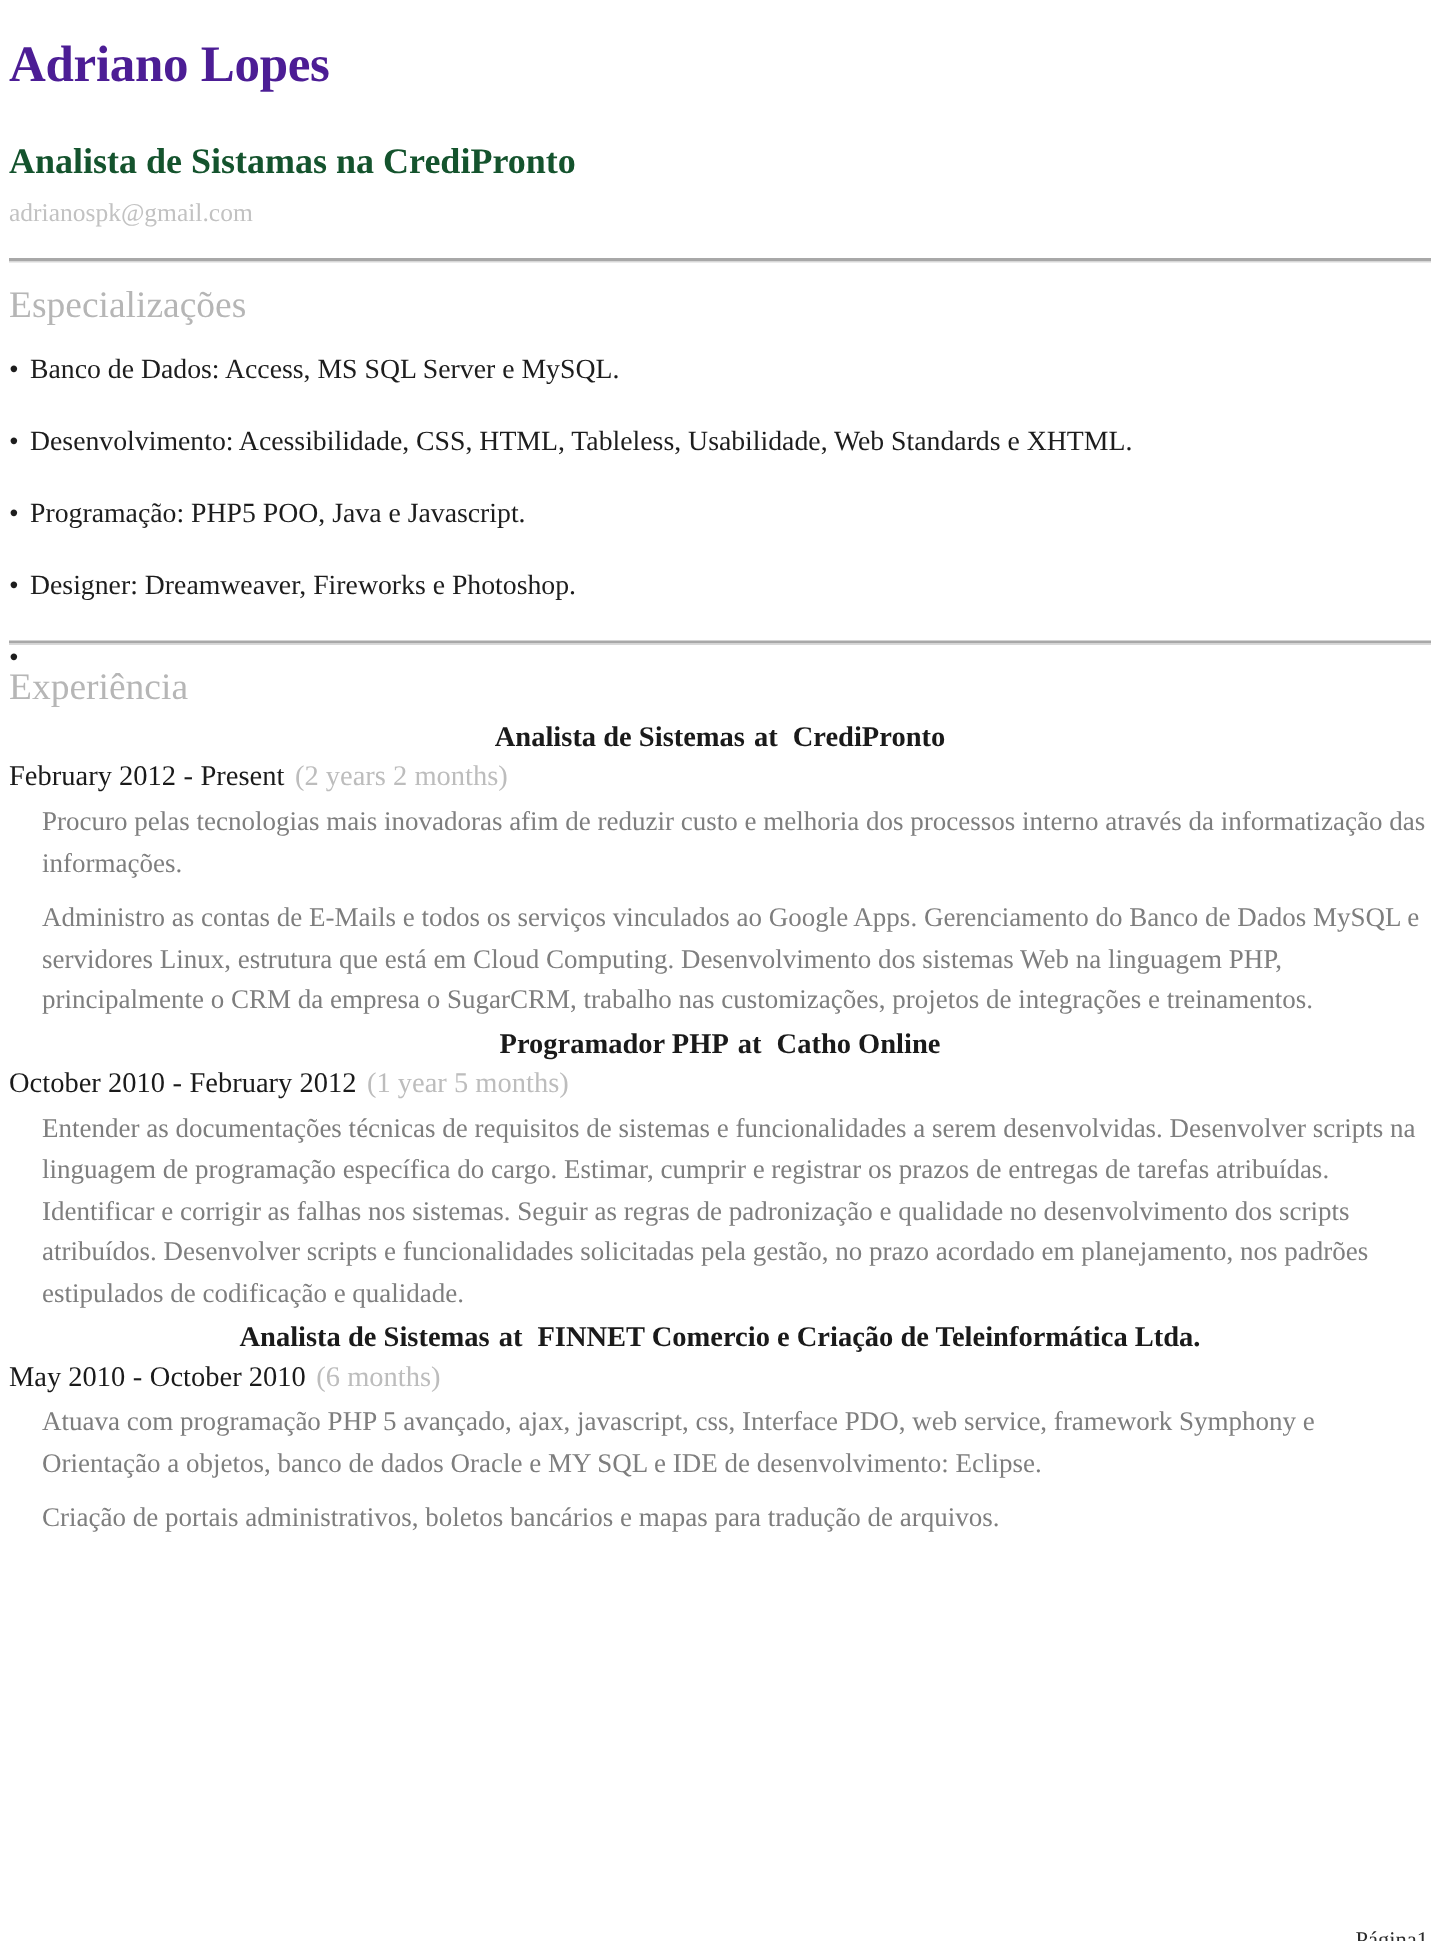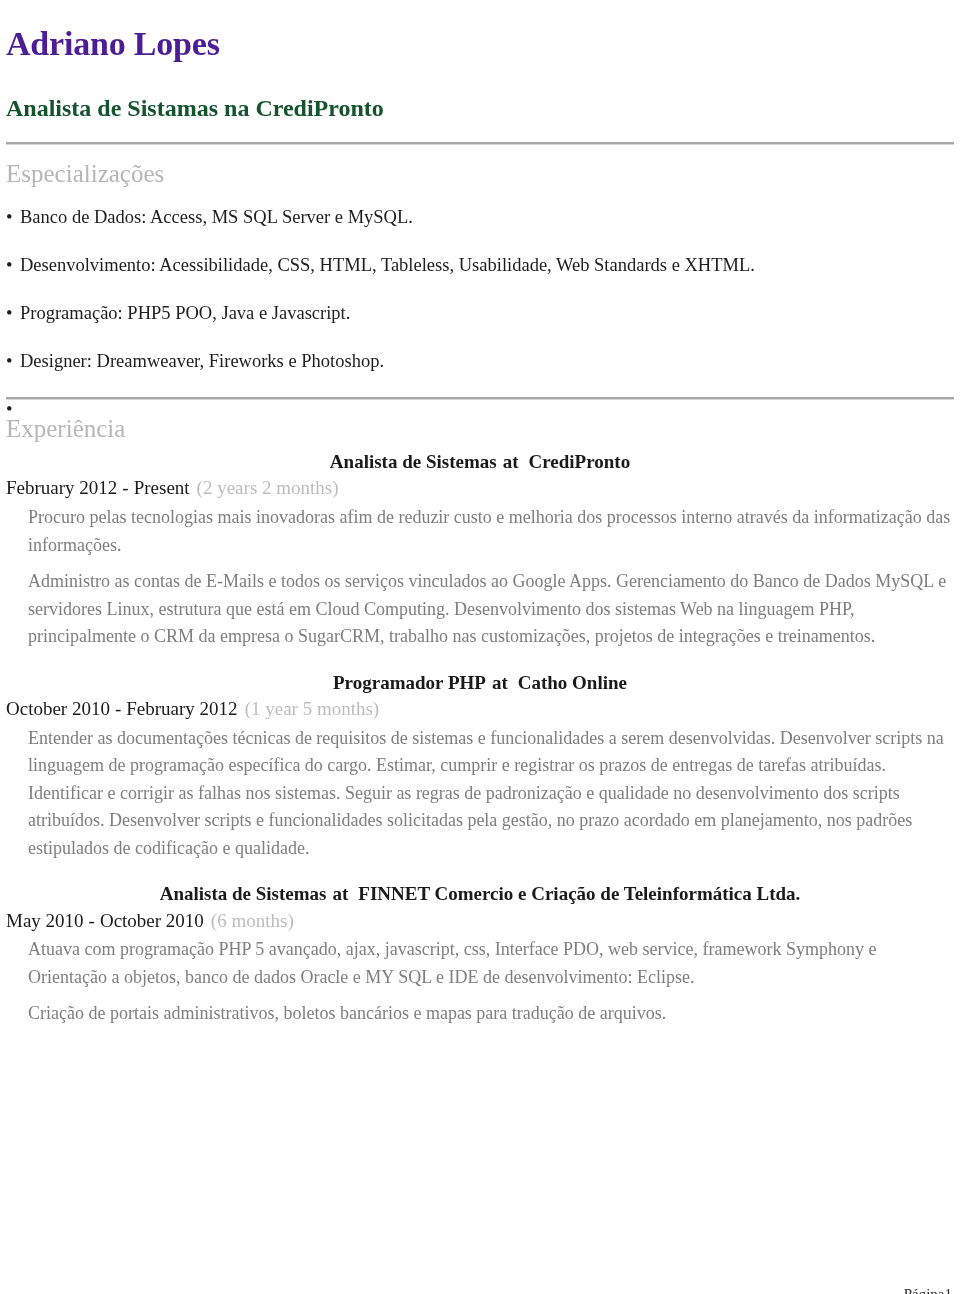--- a/index.html
+++ b/index.html
@@ -85,21 +85,21 @@
   .skills li:first-child { margin-top: 14px; }
   .skills li .bullet {
     position: absolute;
     left: 0;
     top: 0;
     font-size: 18.5px;
     line-height: 1.3;
   }
 
   
-  .job { margin-top: 20px; }
+  .job { margin-top: 4px; }
   .job:first-of-type { margin-top: 4px; }
 
   .job-title {
     font-size: 19px;
     font-weight: bold;
     color: #1a1a1a;
     line-height: 1.28;
     margin: 0;
     white-space: nowrap;
     text-align: center;
@@ -141,20 +141,21 @@
   }
 </style>
 </head>
 <body>
 
 <div class="page">
 
   <div>
     <h1 class="name">Adriano Lopes</h1>
     <div class="headline">Analista de Sistamas na CrediPronto</div>
+    <div class="email">adrianospk@gmail.com</div>
   </div>
 
   <hr class="rule top">
 
   <div>
     <h2 class="section-title">Especializações</h2>
     <ul class="skills">
       <li>
         <span class="bullet">•</span><span>Banco de Dados: Access, MS SQL Server e MySQL.</span>
       </li>

